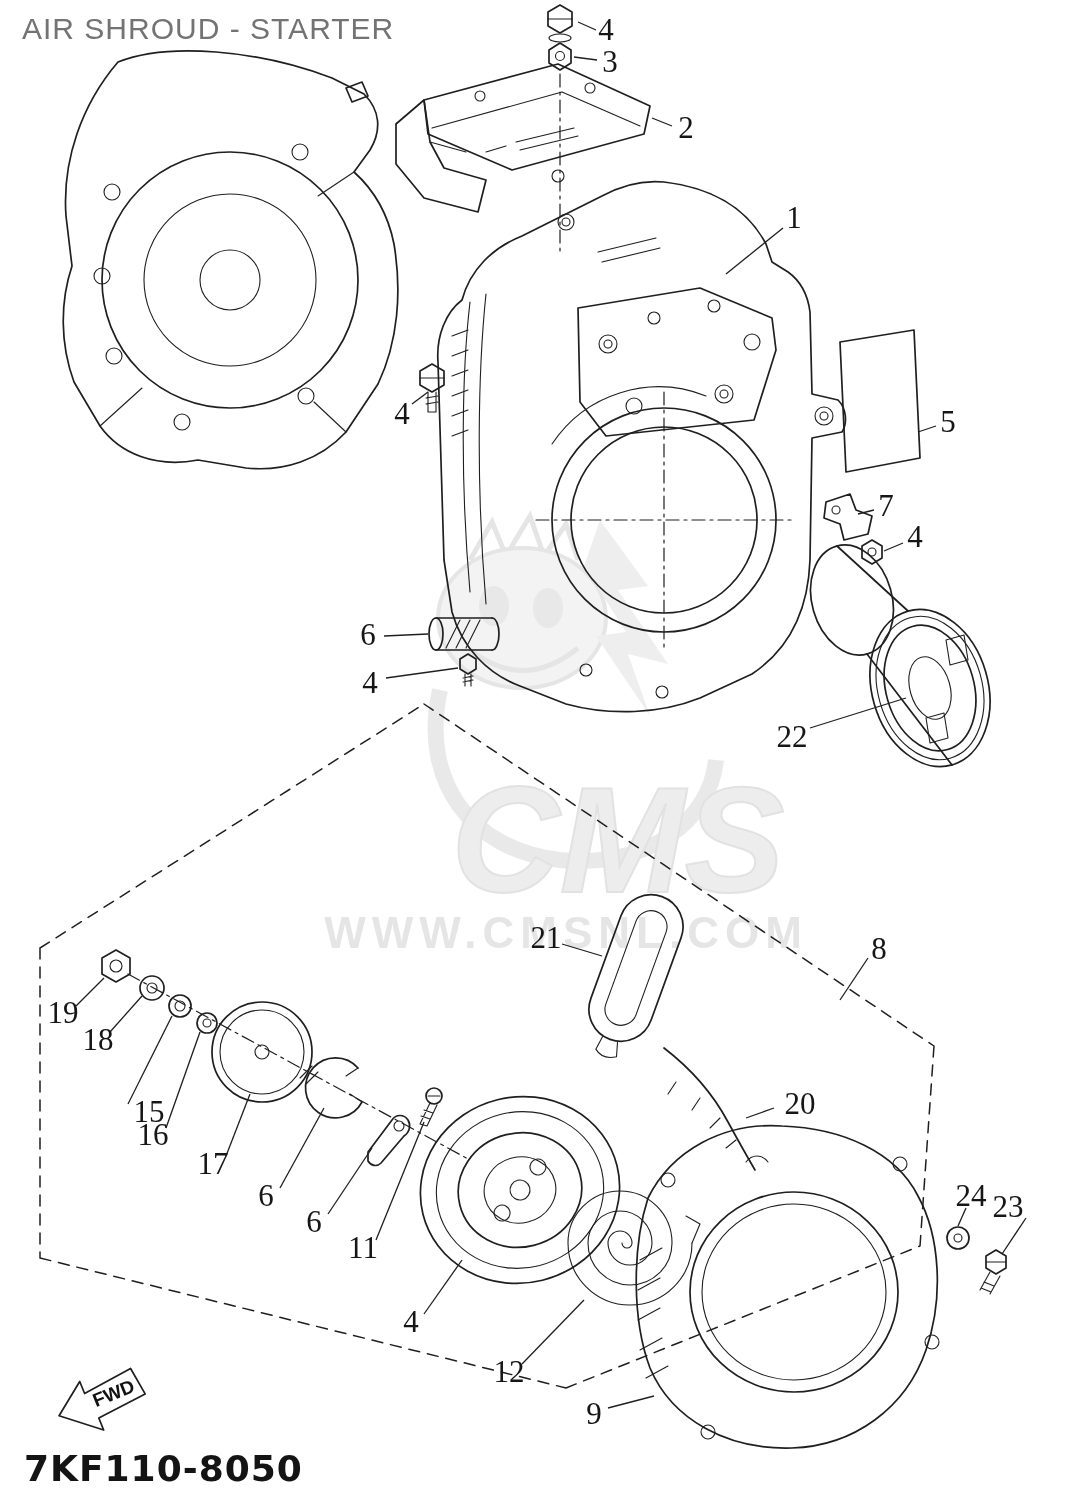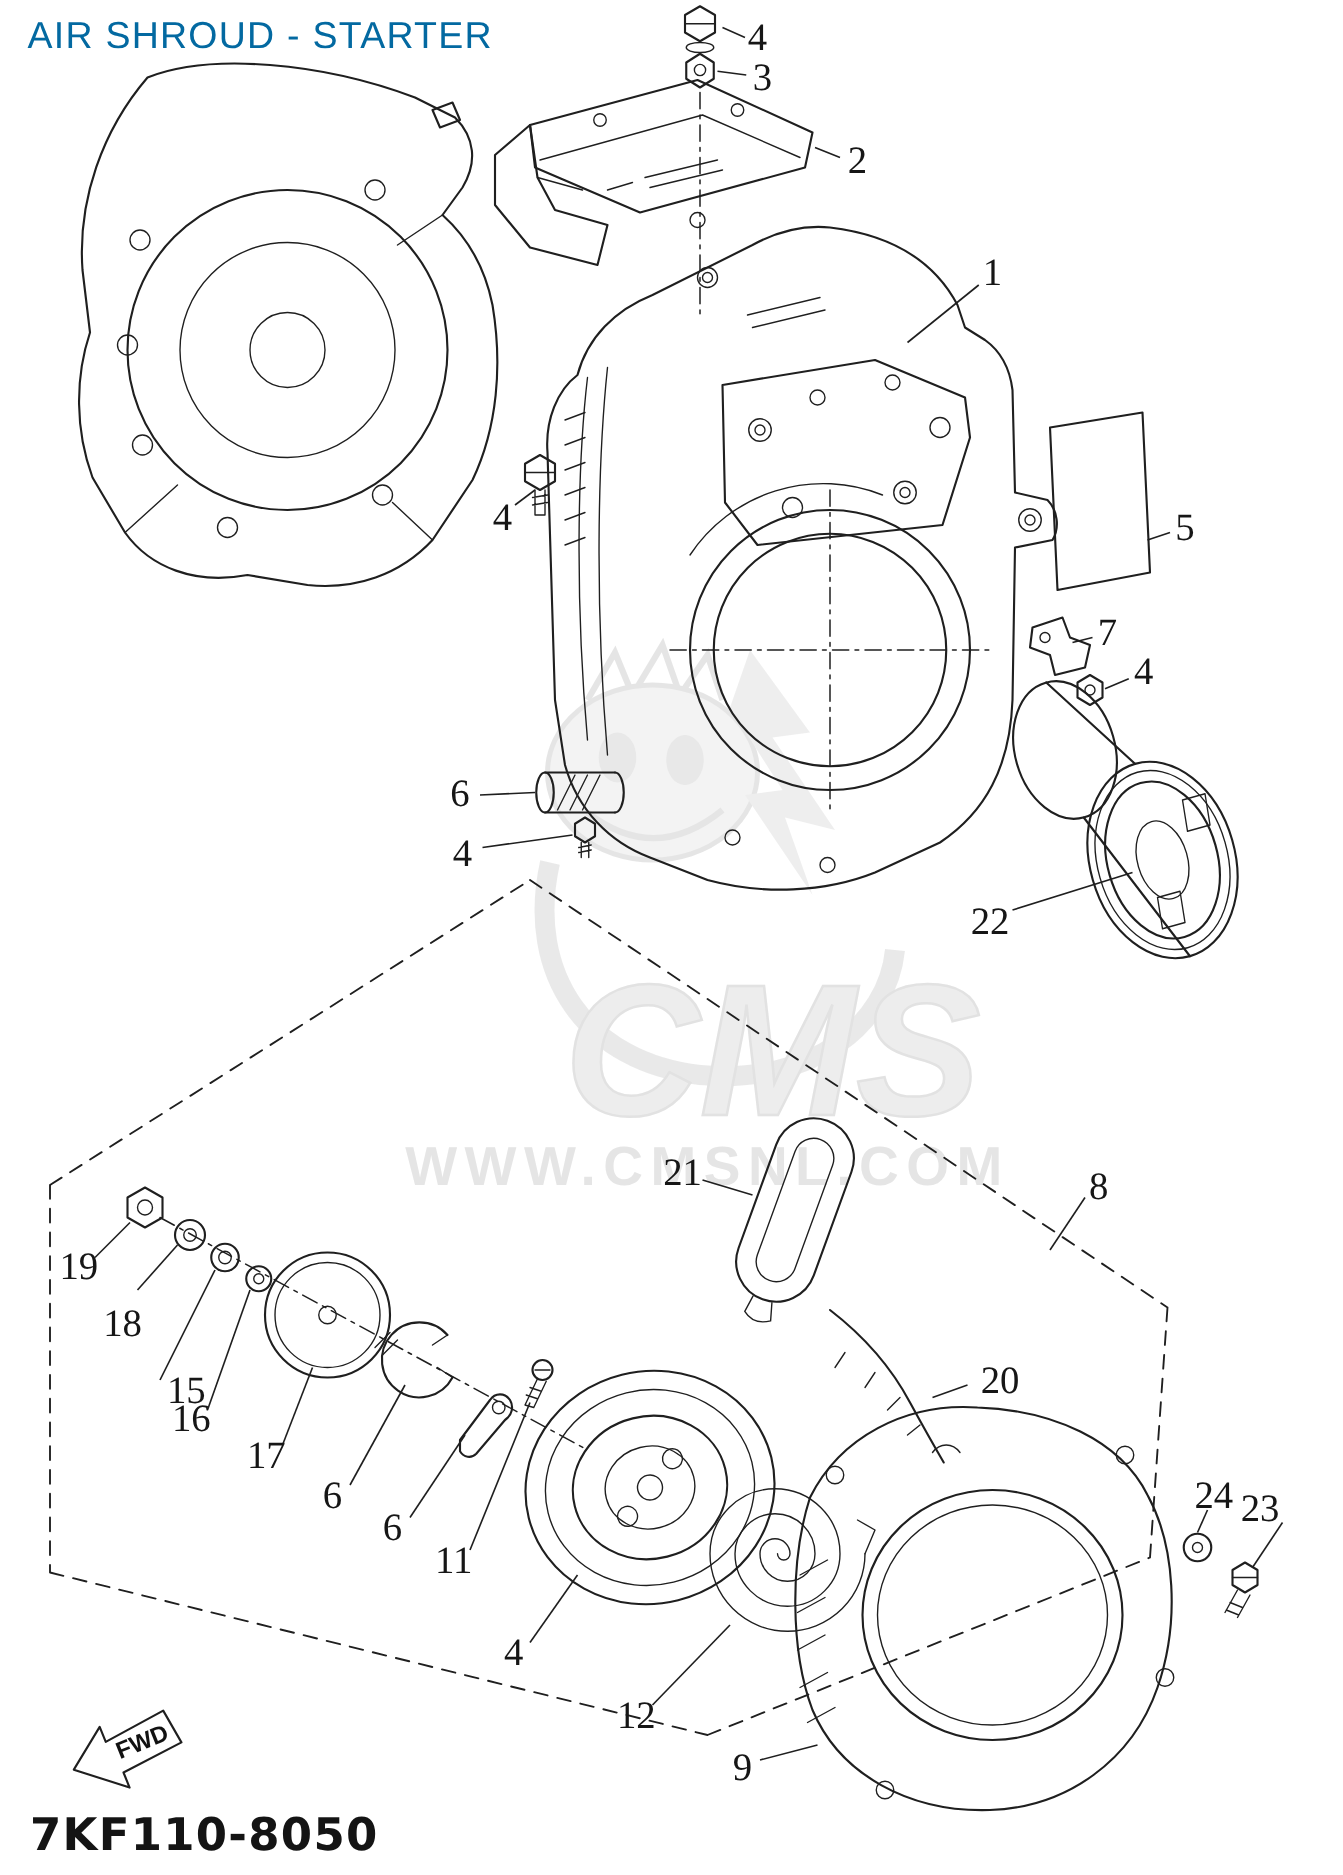--- a/index.html
+++ b/index.html
@@ -6,21 +6,21 @@
   .stage { position:relative; width:1074px; height:1500px; background:#fff; overflow:hidden;
            font-family:"Liberation Sans",sans-serif; }
   svg.art { position:absolute; left:0; top:0; }
   .ln   { fill:none; stroke:#1f1f1f; stroke-width:1.7; stroke-linecap:round; stroke-linejoin:round; }
   .thin { stroke-width:1.1; }
   .dash { stroke-dasharray:13 5 3 5; stroke-width:1.2; }
   .dashbox { stroke-dasharray:11 8; stroke-width:1.5; }
   .ldr  { stroke:#1f1f1f; stroke-width:1.3; fill:none; }
   .callout { position:absolute; transform:translate(-50%,-50%);
              font-family:"Liberation Serif",serif; font-size:31px; color:#161616; }
-  .title { position:absolute; left:22px; top:12px; font-size:30px; color:#0369a1;
+  .title { position:absolute; left:22px; top:12px; font-size:30px; color:#737373;
            letter-spacing:1px; }
   .code  { position:absolute; left:24px; top:1448px; font-size:36px; font-weight:bold;
            color:#141414; font-family:"DejaVu Sans",sans-serif; letter-spacing:1px; }
   .footer-link { position:absolute; left:180px; top:1430px; font-size:46px; color:#e81e26;
            font-family:"Liberation Serif",serif; text-decoration:underline; cursor:pointer;
            white-space:nowrap; }
 </style>
 </head>
 <body>
 
@@ -274,21 +274,21 @@
       <div class="callout" style="left: 948px; top: 422px;">5</div>
       <div class="callout" style="left: 402px; top: 414px;">4</div>
       <div class="callout" style="left: 886px; top: 506px;">7</div>
       <div class="callout" style="left: 915px; top: 537px;">4</div>
       <div class="callout" style="left: 368px; top: 635px;">6</div>
       <div class="callout" style="left: 370px; top: 683px;">4</div>
       <div class="callout" style="left: 792px; top: 737px;">22</div>
       <div class="callout" style="left: 546px; top: 938px;">21</div>
       <div class="callout" style="left: 879px; top: 949px;">8</div>
       <div class="callout" style="left: 63px; top: 1013px;">19</div>
-      <div class="callout" style="left: 98px; top: 1040px; margin-top: 19px;">18</div>
+      <div class="callout" style="left: 98px; top: 1040px;">18</div>
       <div class="callout" style="left: 113px; top: 1112px; margin-left: 36px;">15</div>
       <div class="callout" style="left: 153px; top: 1135px;">16</div>
       <div class="callout" style="left: 213px; top: 1164px;">17</div>
       <div class="callout" style="left: 266px; top: 1196px;">6</div>
       <div class="callout" style="left: 314px; top: 1222px;">6</div>
       <div class="callout" style="left: 363px; top: 1248px;">11</div>
       <div class="callout" style="left: 789px; top: 1104px; margin-left: 11px;">20</div>
       <div class="callout" style="left: 411px; top: 1322px;">4</div>
       <div class="callout" style="left: 509px; top: 1372px;">12</div>
       <div class="callout" style="left: 971px; top: 1196px;">24</div>

